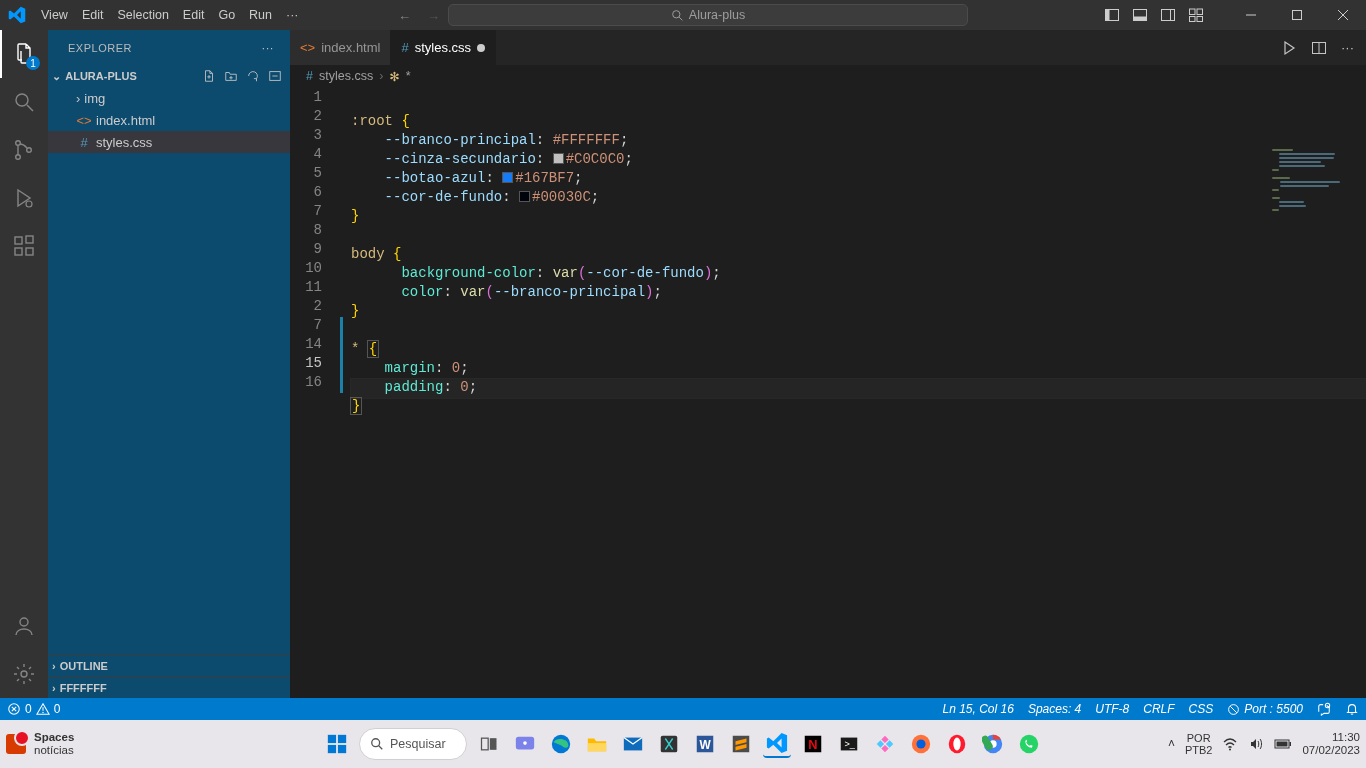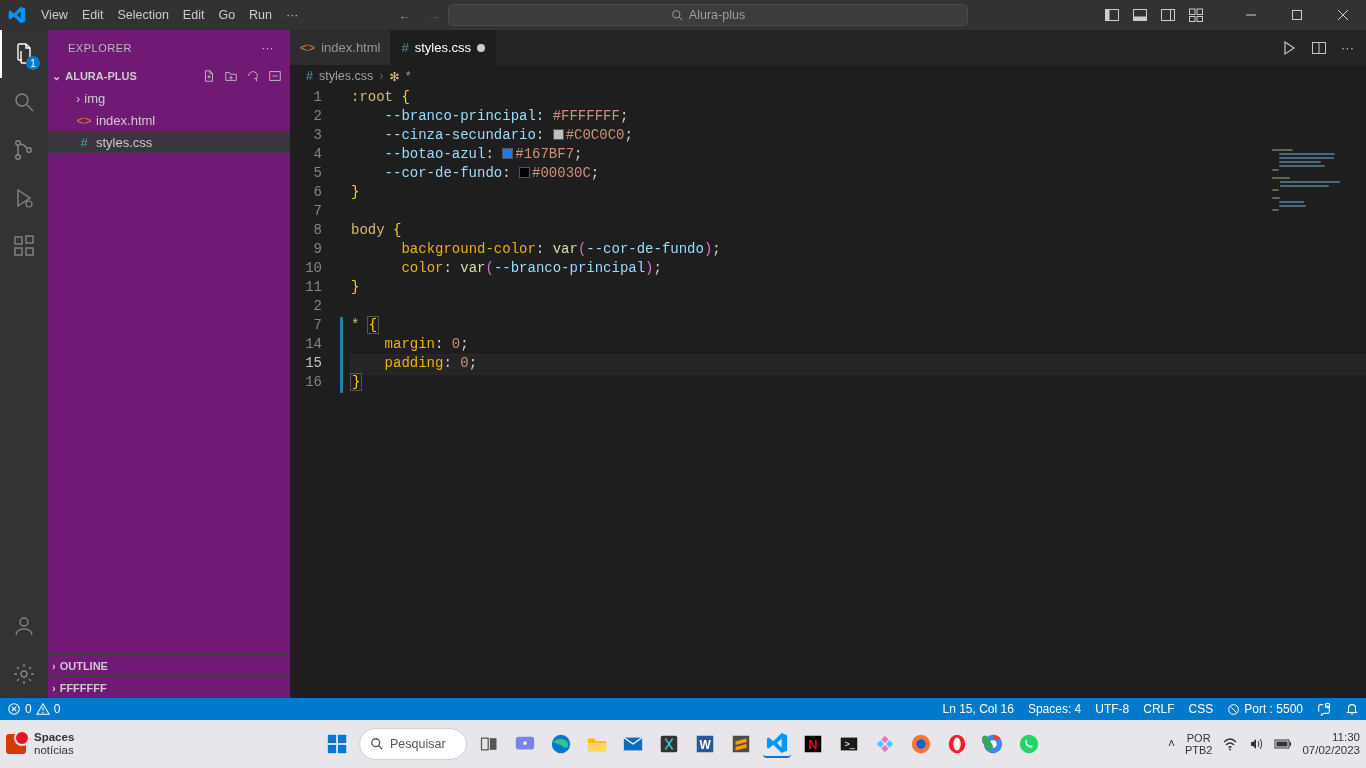--- a/index.html
+++ b/index.html
@@ -20,21 +20,21 @@
 
 
 .activitybar { width: 48px; background: #333333; position: absolute; top: 30px; bottom: 22px; left: 0; display: flex; flex-direction: column; align-items: center; }
 .activitybar .ab-item { width: 48px; height: 48px; display: flex; align-items: center; justify-content: center; color: #858585; position: relative; }
 .activitybar .ab-item.active { color: #ffffff; }
 .activitybar .ab-item.active::before { content: ""; position: absolute; left: 0; top: 0; bottom: 0; width: 2px; background: #ffffff; }
 .activitybar .ab-bottom { margin-top: auto; }
 .badge-num { position: absolute; bottom: 8px; right: 8px; background: #007acc; color: #fff; border-radius: 8px; font-size: 10px; min-width: 14px; height: 14px; display: flex; align-items: center; justify-content: center; padding: 0 3px; }
 
 
-.sidebar { position: absolute; left: 48px; top: 30px; bottom: 22px; width: 242px; background: #701a75; display: flex; flex-direction: column; }
+.sidebar { position: absolute; left: 48px; top: 30px; bottom: 22px; width: 242px; background: #0c4a6e; display: flex; flex-direction: column; }
 .sidebar-header { height: 35px; display: flex; align-items: center; padding: 0 16px 0 20px; color: #bbbbbb; font-size: 11px; letter-spacing: 0.5px; justify-content: space-between; }
 .sidebar-header .dots { color: #cccccc; }
 .folder-row { height: 22px; display: flex; align-items: center; padding-left: 4px; color: #cccccc; font-size: 11px; font-weight: 600; gap: 4px; }
 .folder-actions { margin-left: auto; display: flex; gap: 8px; padding-right: 8px; color: #c5c5c5; }
 .tree { flex: 1; overflow: auto; font-size: 13px; }
 .tree-row { height: 22px; display: flex; align-items: center; padding-left: 14px; gap: 4px; color: #cccccc; }
 .tree-row.indent { padding-left: 28px; }
 .tree-row.selected { background: #37373d; }
 .tree-row .ficon { width: 16px; text-align: center; }
 .outline-row, .timeline-row { height: 22px; display: flex; align-items: center; padding-left: 4px; color: #cccccc; font-size: 11px; font-weight: 600; gap: 4px; border-top: 1px solid #3c3c3c; }
@@ -47,43 +47,43 @@
 .tab .dirty { width: 8px; height: 8px; border-radius: 50%; background: #cccccc; }
 .editor-actions { margin-left: auto; display: flex; align-items: center; gap: 14px; padding: 0 12px; color: #c5c5c5; }
 .breadcrumbs { height: 22px; display: flex; align-items: center; padding-left: 16px; font-size: 12.5px; color: #a0a0a0; gap: 6px; }
 .breadcrumbs .bc-sep { color: #6a6a6a; }
 .code-wrap { flex: 1; display: flex; position: relative; font-family: Consolas, "Courier New", monospace; font-size: 14px; }
 .gutter { width: 50px; text-align: right; color: #858585; padding-top: 2px; }
 .gutter .ln { height: 19px; padding-right: 18px; }
 .gutter .ln.current { color: #c6c6c6; }
 .gutter-mod { width: 3px; position: relative; }
 .mod-bar { position: absolute; left: 0; width: 3px; background: #1b81a8; }
-.code { flex: 1; padding-top: 2px; padding-left: 8px; white-space: pre; }
+.code { flex: 1; padding-top: 2px; padding-left: 8px; white-space: pre; margin-top: 24px; }
 .code .line { height: 19px; }
 .code .line.current { background: rgba(255,255,255,0.03); outline: 1px solid #282828; }
 .minimap { position: absolute; right: 14px; top: 57px; width: 96px; height: 120px; background: #1e1e1e; opacity: 0.6; }
 .minimap-lines { position: absolute; right: 24px; top: 62px; width: 70px; }
 .mm-line { height: 2px; margin-bottom: 2px; border-radius: 1px; }
 
 
 .c-punc { color: #ffd602; }
 .c-brace { color: #da70d6; }
 .c-sel { color: #d7ba7d; }
 .c-var { color: #9cdcfe; }
-.c-prop { color: #eab308; }
+.c-prop { color: #5eead4; }
 .c-num { color: #ce9178; }
 .c-hex { color: #ce9178; }
 .c-fn { color: #dcdcaa; }
 .c-white { color: #d4d4d4; }
 .swatch { display: inline-block; width: 11px; height: 11px; border: 1px solid #555; vertical-align: -1px; margin-right: 2px; }
 
 
 .statusbar { position: absolute; left: 0; right: 0; bottom: 0; height: 22px; background: #007acc; color: #ffffff; display: flex; align-items: center; font-size: 12px; }
 .statusbar .sb-item { padding: 0 7px; display: flex; align-items: center; gap: 4px; height: 22px; }
-.statusbar .sb-right { margin-left: auto; display: flex; }
+.statusbar .sb-right { margin-left: auto; display: flex; font-style: italic; }
 body { height: 768px; }
 .main-shell { position: absolute; inset: 0; bottom: 48px; }
 .taskbar-outer { position: absolute; left: 0; right: 0; bottom: 0; height: 48px; background: #e8e6ea; display: flex; align-items: center; padding: 0 6px; }
 .news { display: flex; align-items: center; gap: 8px; }
 .news-badge { width: 20px; height: 20px; background: #d83b01; border-radius: 3px; position: relative; }
 .news-badge::after { content: ""; position: absolute; top: -4px; right: -4px; width: 12px; height: 12px; background: #e81123; border: 2px solid #e8e6ea; border-radius: 50%; }
 .news-text { display: flex; flex-direction: column; line-height: 1.1; font-size: 11.5px; color: #333; }
 .tb-center { position: absolute; left: 50%; transform: translateX(-50%); display: flex; align-items: center; gap: 8px; }
 .tb-search { width: 108px; height: 32px; background: #ffffff; border-radius: 16px; display: flex; align-items: center; padding: 0 10px; gap: 6px; color: #555; font-size: 12.5px; border: 1px solid #d0d0d0; }
 .tb-icon { width: 28px; height: 28px; display: flex; align-items: center; justify-content: center; border-radius: 4px; font-size: 18px; }

